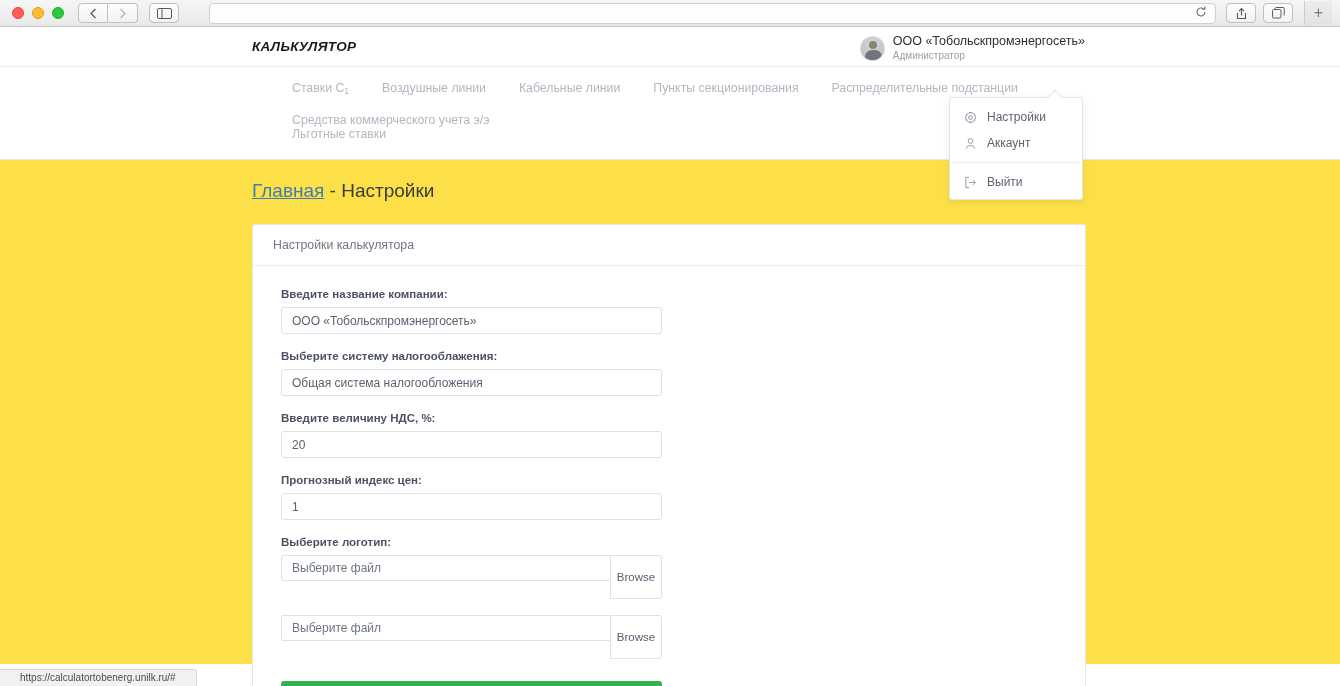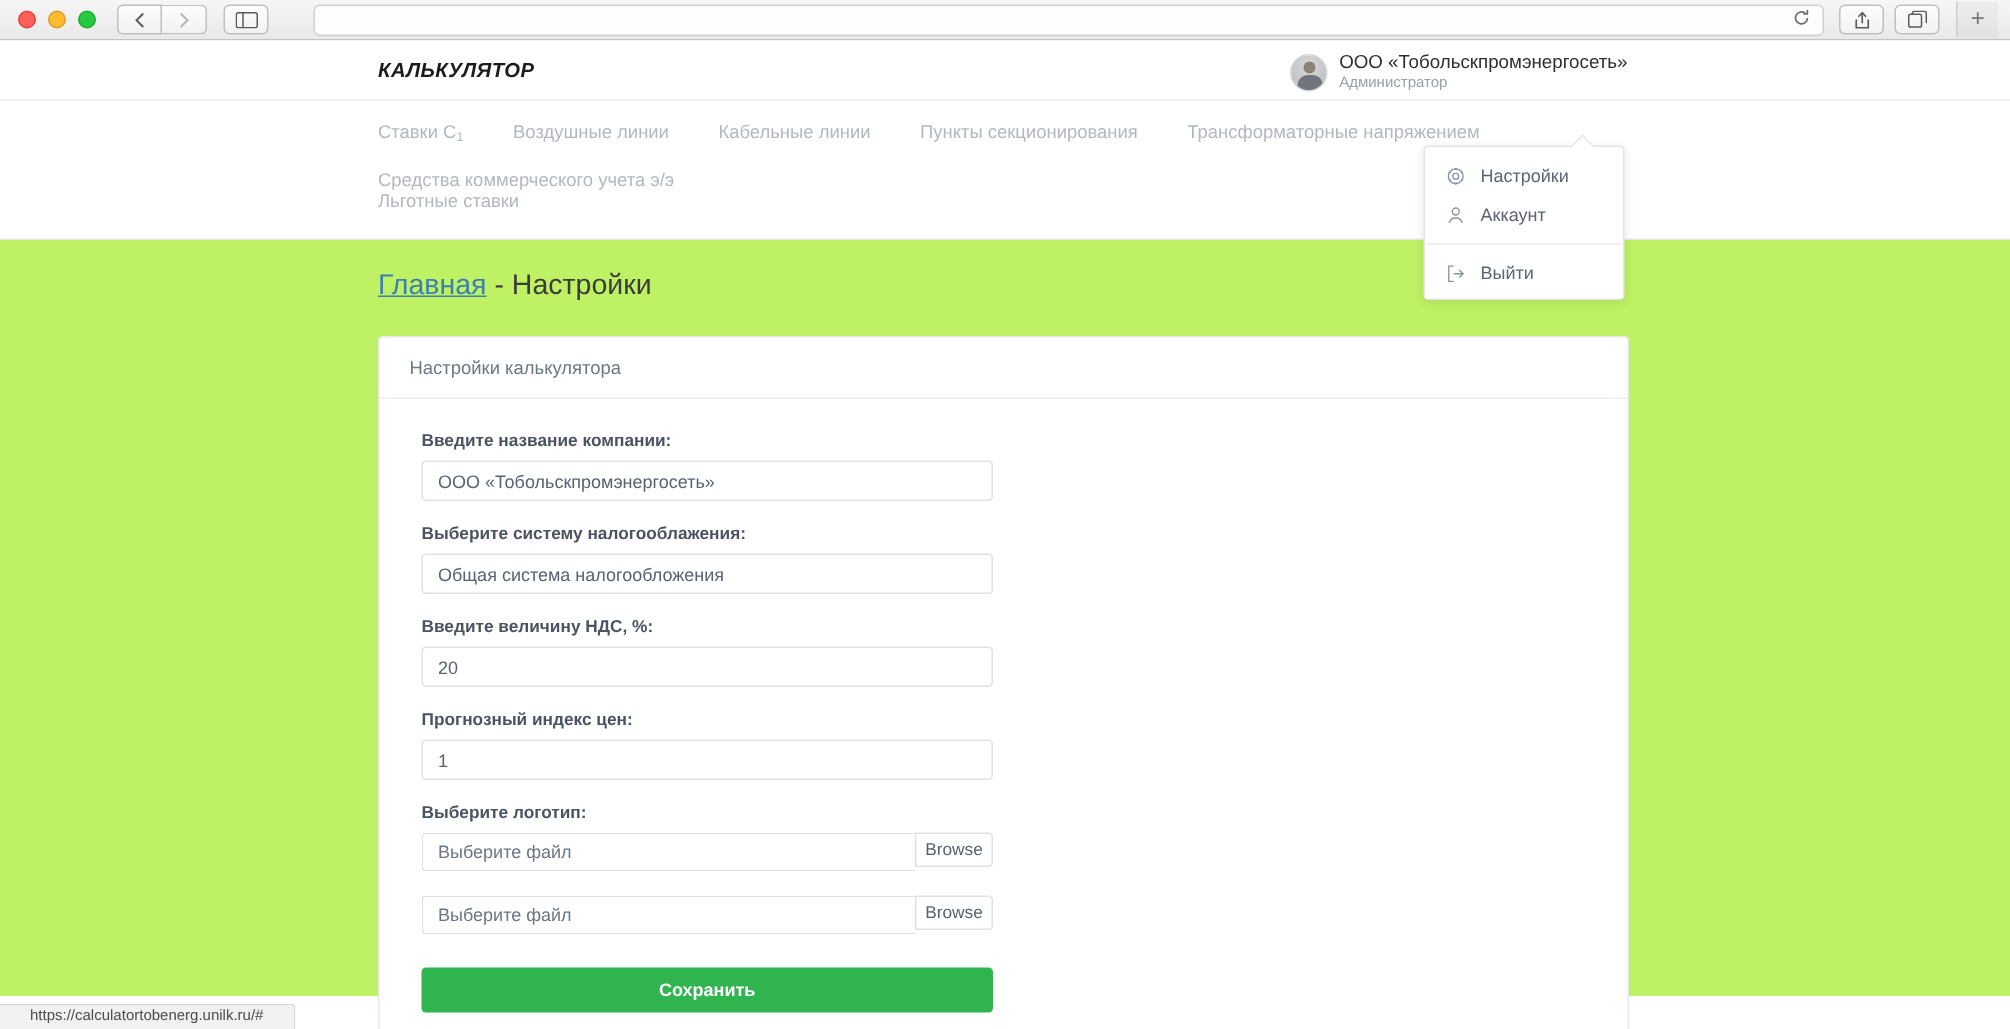--- a/index.html
+++ b/index.html
@@ -132,35 +132,35 @@
   }
   .dd-icon { width: 13px; height: 13px; display: inline-flex; color: #8b94a0; flex: none; }
   .dd-divider { height: 1px; background: #ececf0; margin: 6px 0; }
 
   
   .site-nav {
     background: #ffffff;
     padding: 14px 0 18px 252px;
     border-bottom: 1px solid #e6e7e9;
   }
-  .nav-row { display: flex; align-items: baseline; margin-bottom: 18px; }
+  .nav-row { display: flex; align-items: baseline; margin-bottom: 18px; margin-left: 40px; }
   .nav-row:last-child { margin-bottom: 0; flex-direction: column; }
   .nav-link {
     font-size: 12.3px;
     color: #b2b7c0;
     margin-right: 33px;
     white-space: nowrap;
     cursor: pointer;
     text-decoration: none;
   }
   .nav-link sub { font-size: 8.5px; vertical-align: baseline; position: relative; top: 2px; }
 
   
   .content {
-    background: #bef264;
+    background: #fde047;
     height: calc(100% - 40px - 115px);
     padding-top: 20px;
     position: relative;
   }
   .breadcrumb {
     margin-left: 252px;
     font-size: 19px;
     color: #3c3c3c;
     margin-bottom: 22px;
   }
@@ -213,21 +213,21 @@
     border-right: none;
     border-radius: 3px 0 0 3px;
     display: flex; align-items: center;
     padding: 0 10px;
     font-size: 12px;
     color: #6c7582;
     background: #ffffff;
   }
   .file-browse {
     width: 52px;
-    height: 23px;
+    height: 44px;
     border: 1px solid #dfe1e5;
     border-radius: 0 3px 3px 0;
     background: #ffffff;
     display: flex; align-items: center; justify-content: center;
     font-size: 11.5px;
     color: #55606e;
     cursor: pointer;
     font-family: inherit;
   }
   .save-btn {
@@ -360,21 +360,21 @@
       <span>Выйти</span>
     </div>
   </div>
 
   <nav class="site-nav">
     <div class="nav-row">
       <a class="nav-link"><span>Ставки С</span><sub>1</sub></a>
       <a class="nav-link">Воздушные линии</a>
       <a class="nav-link">Кабельные линии</a>
       <a class="nav-link">Пункты секционирования</a>
-      <a class="nav-link">Трансформаторные напряжением</a>
+      <a class="nav-link">Распределительные подстанции</a>
     </div>
     <div class="nav-row">
       <a class="nav-link">Средства коммерческого учета э/э</a>
       <a class="nav-link">Льготные ставки</a>
     </div>
   </nav>
 
   <div class="content">
     <div class="breadcrumb">
       <a>Главная</a><span> - </span><span>Настройки</span>

